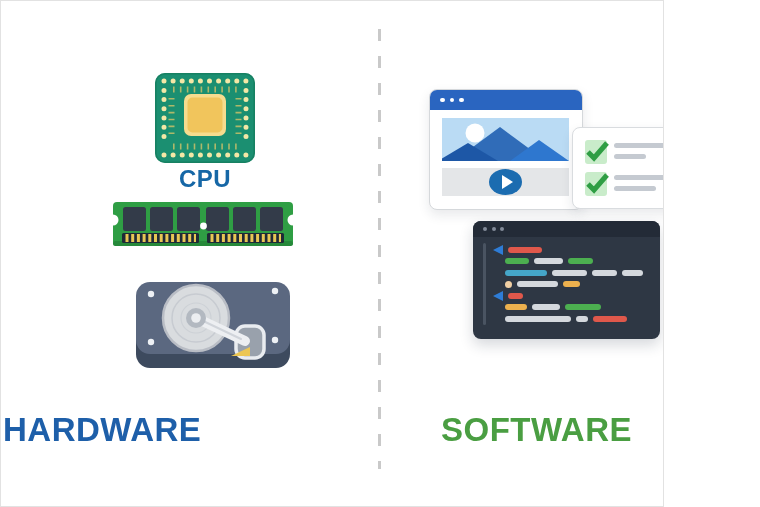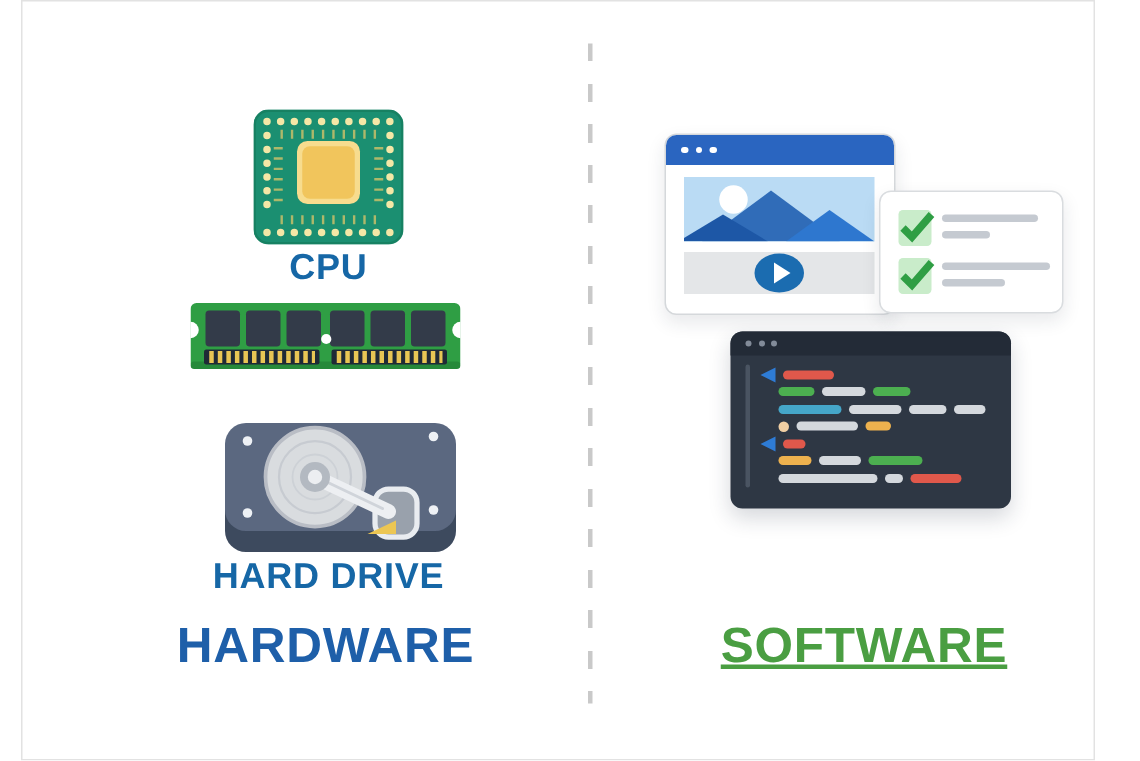--- a/index.html
+++ b/index.html
@@ -1,30 +1,30 @@
 <!DOCTYPE html>
 <html><head>
 <meta charset="utf-8">
 <style>
   html,body{margin:0;padding:0;background:#ffffff;font-family:"Liberation Sans",sans-serif;}
-  .canvas{position:relative;width:716px;height:507px;background:#ffffff;border:1px solid #e2e2e2;box-sizing:border-box;overflow:hidden;margin-left:14px;}
+  .canvas{position:relative;width:664px;height:507px;background:#ffffff;border:1px solid #e2e2e2;box-sizing:border-box;overflow:hidden;}
 
   
   .divider{position:absolute;left:377px;top:28px;width:3px;height:440px;
     background:repeating-linear-gradient(to bottom,#c9c9c9 0 12px,transparent 12px 27px);}
 
   
   .item-label{position:absolute;left:104px;width:200px;text-align:center;
     font-size:24px;font-weight:bold;color:#1667a6;letter-spacing:.5px;}
   .cpu-label{top:164px;}
   .ram-label{top:250px;}
   .hdd-label{top:370px;white-space:nowrap;}
-  .section-title{position:absolute;top:410px;font-size:33px;font-weight:bold;letter-spacing:.5px;text-align:center;}
+  .section-title{position:absolute;top:410px;font-size:33px;font-weight:bold;letter-spacing:.5px;text-align:left;}
   .hw-title{left:2px;width:400px;color:#1e5fa9;}
-  .sw-title{left:416px;width:290px;color:#4a9e42;text-decoration:underline;}
+  .sw-title{left:440px;width:290px;color:#4a9e42;}
 
   .cpu-svg{position:absolute;left:154px;top:72px;}
   .ram-svg{position:absolute;left:112px;top:201px;}
   .hdd-svg{position:absolute;left:132px;top:279px;}
 
   
   .browser{position:absolute;left:428px;top:88px;width:152px;height:119px;background:#fff;
     border:1px solid #d5d8db;border-radius:8px;box-shadow:0 5px 12px rgba(30,40,60,.10);z-index:1;}
   .browser-bar{height:20px;background:#2a65c0;border-radius:7px 7px 0 0;display:flex;align-items:center;gap:5px;padding-left:10px;}
   .wdot{width:4.5px;height:4.5px;border-radius:50%;background:#fff;}
@@ -108,21 +108,20 @@
     <circle cx="63" cy="38" r="33" fill="none" stroke="#b9bdc5" stroke-width="2.5"></circle>
     <circle cx="63" cy="38" r="24" fill="none" stroke="#c7cbd1" stroke-width="1.5"></circle>
     <circle cx="63" cy="38" r="15" fill="none" stroke="#cdd1d6" stroke-width="1.2"></circle>
     <rect x="103" y="46" width="28" height="32" rx="9" fill="#99a1ac" stroke="#e9ecf0" stroke-width="3.5"></rect>
     <polygon points="98,76 117,67 117,76" fill="#ecc653"></polygon>
     <line x1="63" y1="38" x2="112" y2="61" stroke="#edeff2" stroke-width="10" stroke-linecap="round"></line>
     <line x1="66" y1="39" x2="108" y2="59" stroke="#d0d4da" stroke-width="2" stroke-linecap="round"></line>
     <circle cx="63" cy="38" r="10" fill="#b3b9c1"></circle>
     <circle cx="63" cy="38" r="4.8" fill="#eceef1"></circle>
   </svg>
-  <div class="item-label hdd-label">HARD DRIVE</div>
 
   <div class="section-title hw-title">HARDWARE</div>
 
   <div class="browser">
     <div class="browser-bar">
       <span class="wdot"></span>
       <span class="wdot"></span>
       <span class="wdot"></span>
     </div>
     <div class="media">

